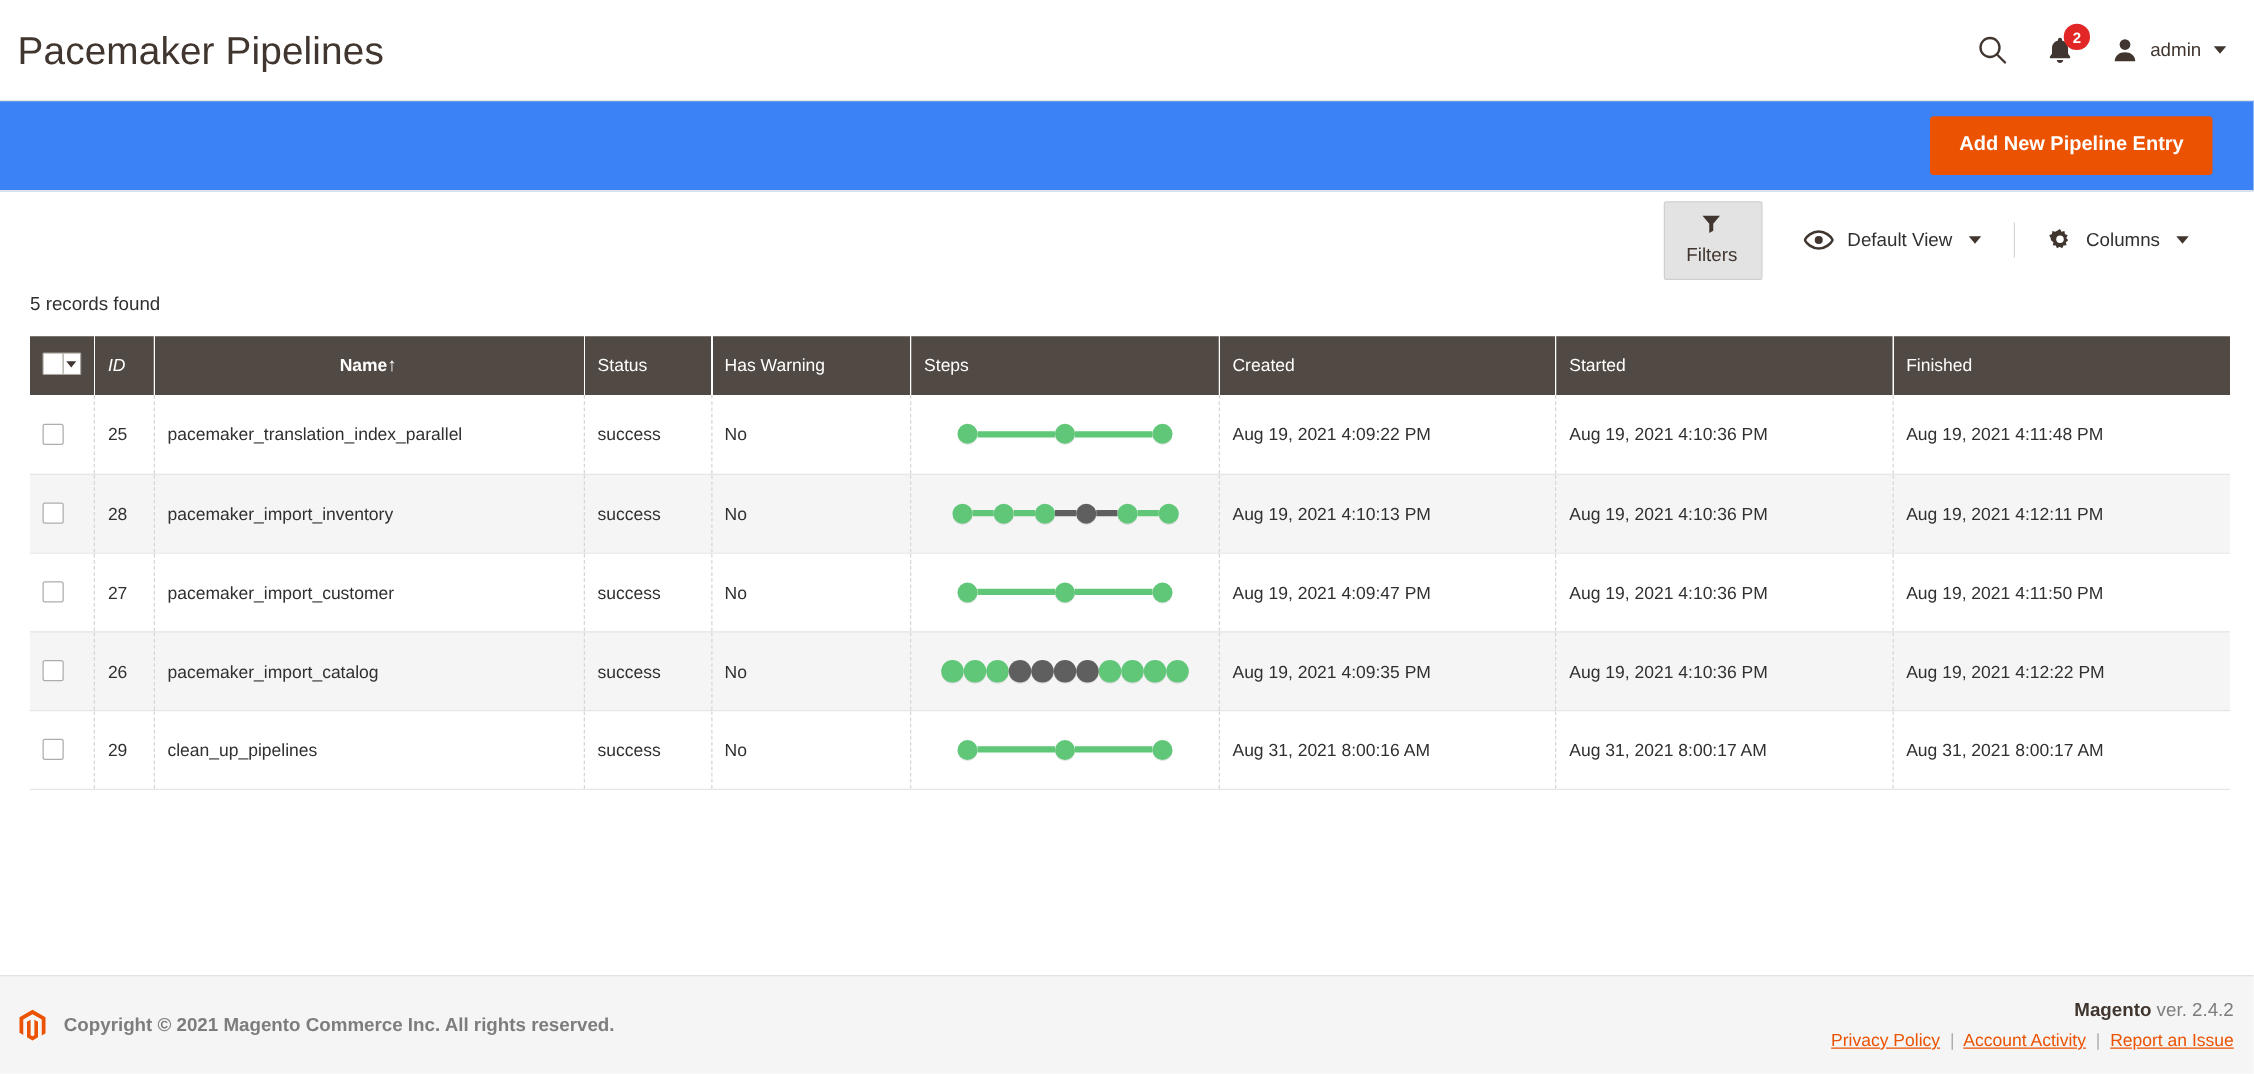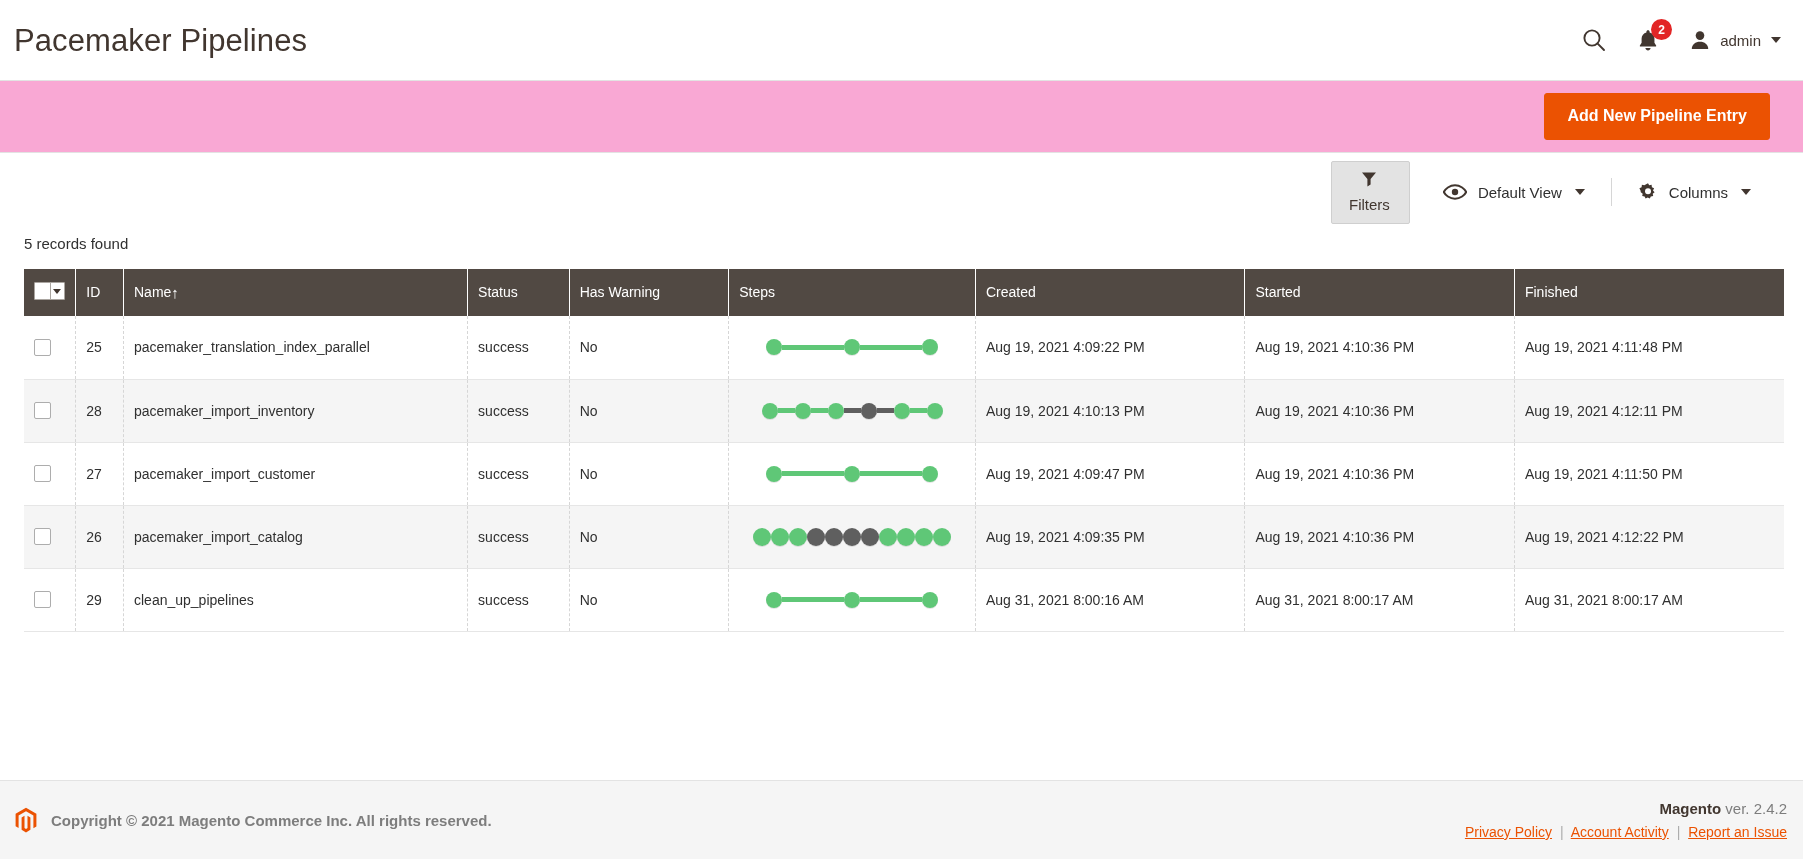--- a/index.html
+++ b/index.html
@@ -47,21 +47,21 @@
     width: 0; height: 0;
     border-left: 5px solid transparent; border-right: 5px solid transparent;
     border-top: 6px solid #41362f;
     margin-left: 1px;
   }
 
   
   .page-actions {
     border-top: 1px solid #e3e3e3;
     border-bottom: 1px solid #e3e3e3;
-    background: #f9a8d4;
+    background: #3b82f6;
     height: 73px;
     display: flex; align-items: center; justify-content: flex-end;
     padding: 0 33px 0 0;
     flex: 0 0 auto;
   }
   .btn-primary {
     background: #eb5202; color: #ffffff;
     border: 1px solid #eb5202; border-radius: 3px;
     font-size: 16px; font-weight: bold;
     padding: 13px 22px 14px;
@@ -144,29 +144,29 @@
   table.data-grid thead th {
     background: #514943; color: #ffffff;
     font-size: 14px; font-weight: normal; text-align: left;
     padding: 13px 10px 14px 10px;
     border-right: 1px solid #ffffff;
     height: 39px; vertical-align: middle;
     position: relative;
   }
   table.data-grid thead th:last-child { border-right: none; }
   th.col-cb { width: 50px; padding-left: 11px; }
-  th.col-id { width: 46px; }
+  th.col-id { width: 46px; font-style: italic; }
   th.col-name { width: 332px; }
   th.col-status { width: 98px; }
   th.col-warn { width: 154px; }
   th.col-steps { width: 238px; }
   th.col-created { width: 260px; }
   th.col-started { width: 260px; }
   th.col-finished { width: 260px; }
-  .th-inner { display: flex; align-items: center; justify-content: flex-start; }
+  .th-inner { display: flex; align-items: center; justify-content: center; font-weight: bold; }
   .sort-arrow { font-size: 15px; color: #fff; padding-right: 2px; }
 
   .masscheck {
     display: inline-flex; align-items: stretch;
     border: 1px solid #aaa5a0; background: #fff; border-radius: 1px;
     height: 18px; width: 31px; cursor: pointer;
   }
   .masscheck .mc-box { width: 16px; background: #fff; }
   .masscheck .mc-arrow {
     width: 15px; background: #fff; border-left: 1px solid #aaa5a0;

